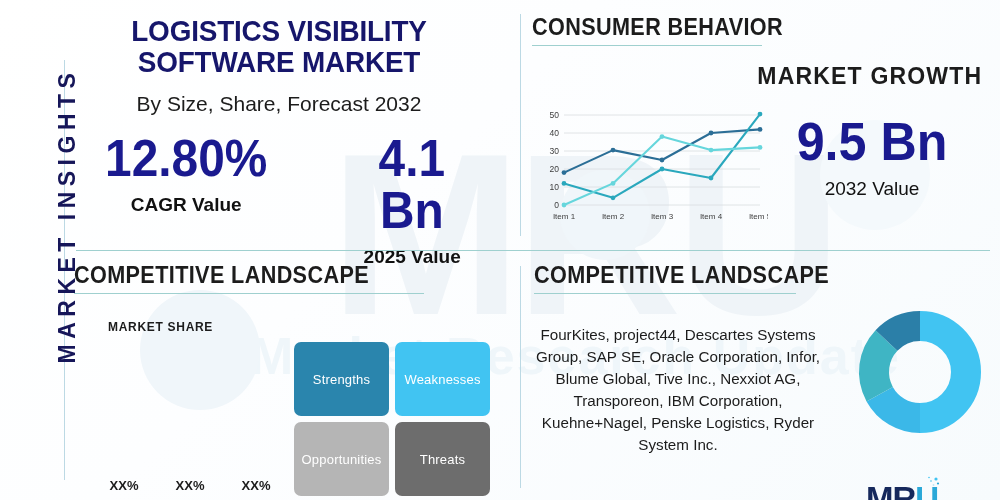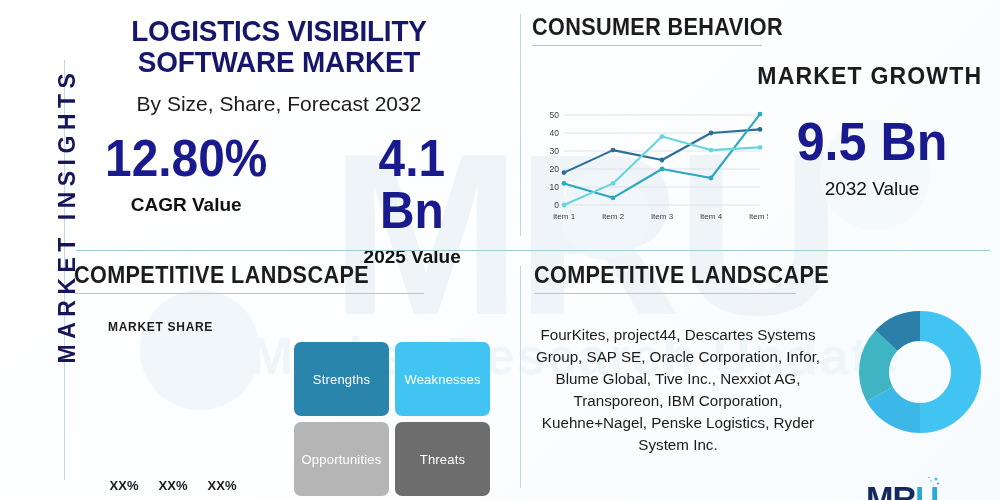--- a/index.html
+++ b/index.html
@@ -168,21 +168,21 @@
     font-weight: 700;
     color: #1c1c1c;
     letter-spacing: 0.7px;
   }
   .bars {
     position: absolute;
     left: 32px; top: 30px;
     width: 180px; height: 150px;
     display: flex;
     align-items: flex-end;
-    gap: 13px;
+    gap: 30px;
   }
   .bar-col { width: 36px; text-align: center; position: relative; }
   .bar-lbl {
     font-size: 13px;
     font-weight: 700;
     color: #1c1c1c;
     margin-bottom: 5px;
   }
   .bar { width: 100%; border-radius: 1px; }
 

